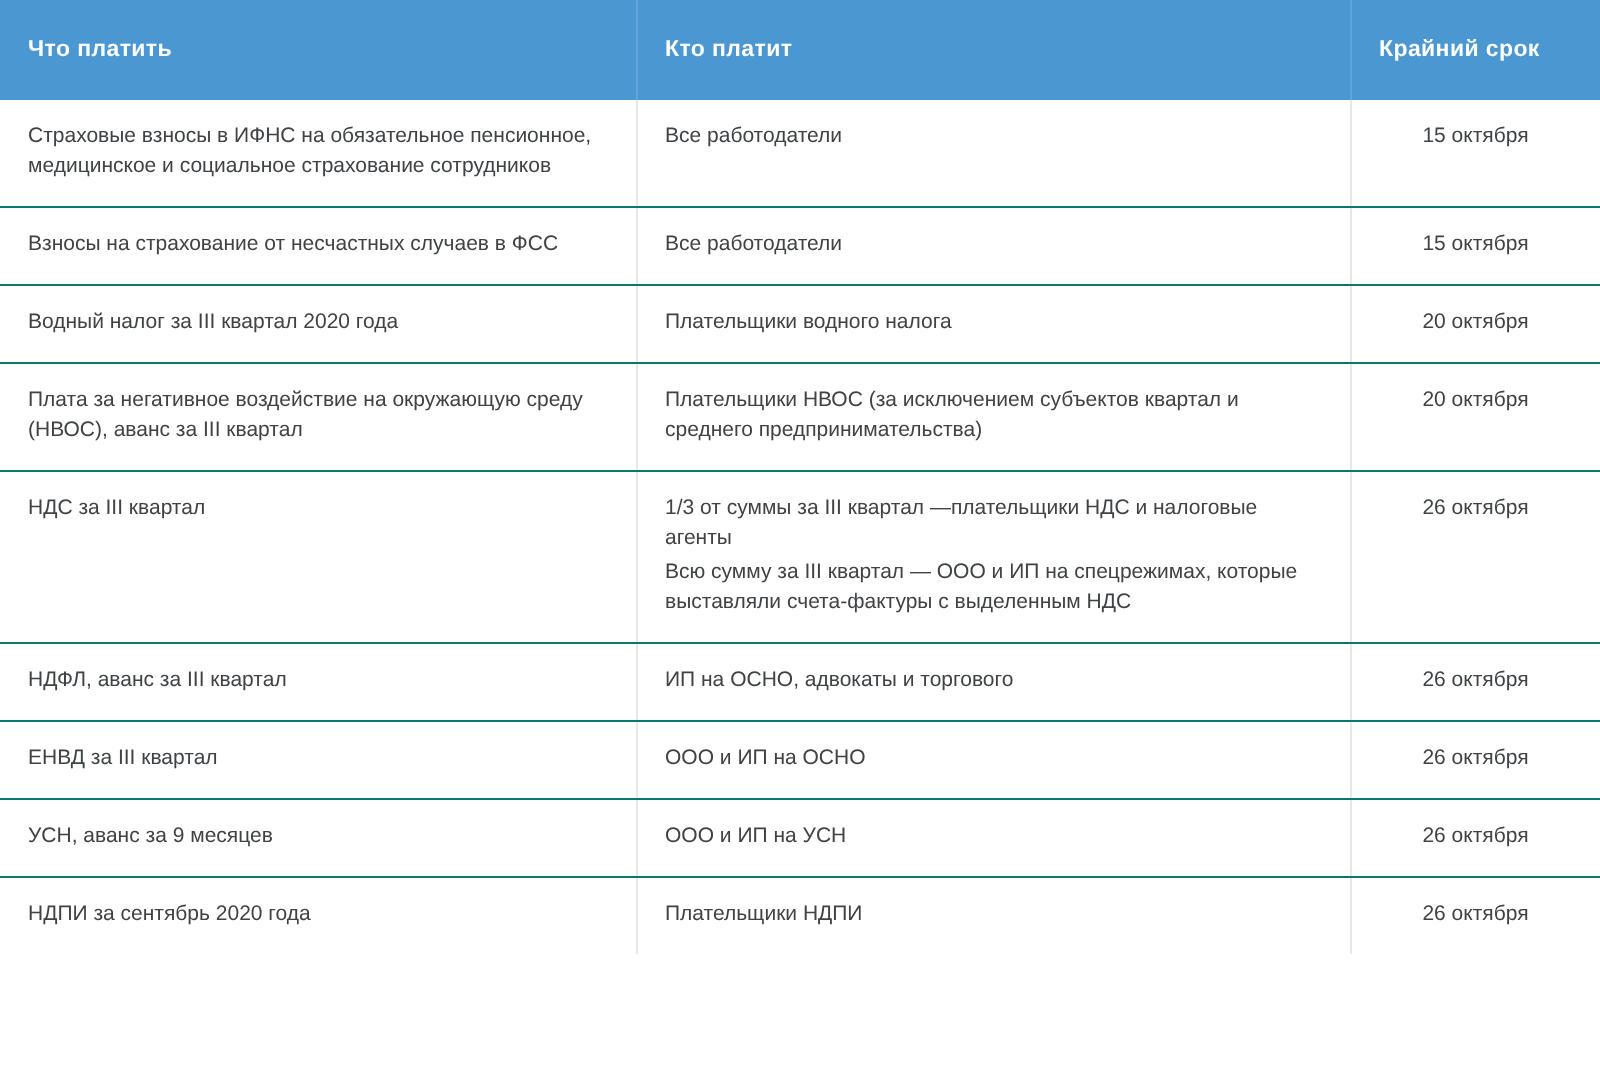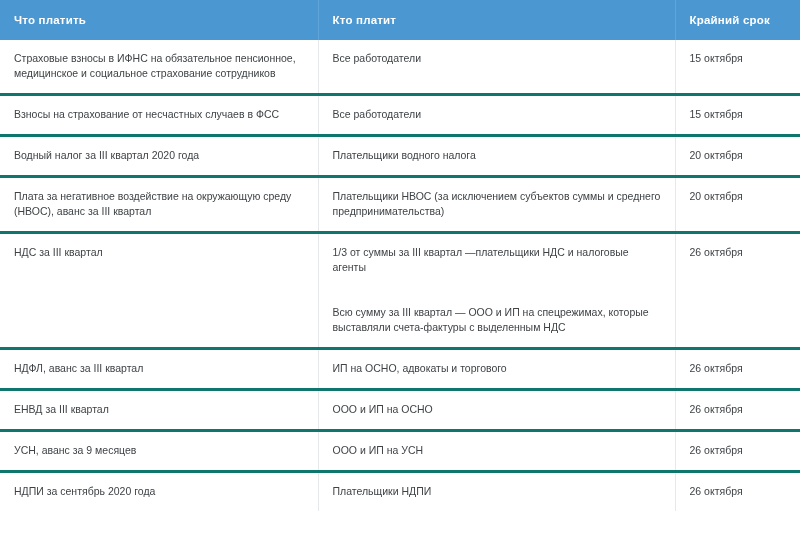--- a/index.html
+++ b/index.html
@@ -27,46 +27,46 @@
   .tax-table col.col-who   { width: 357px; }
   .tax-table col.col-due   { width: 125px; }
 
   
   .tax-table thead th {
     background: #4a97d2;
     color: #ffffff;
     font-size: 11.5px;
     font-weight: bold;
     text-align: left;
-    height: 40px;
+    height: 50px;
     padding: 0 14px;
     vertical-align: middle;
     letter-spacing: 0.2px;
     border-right: 1px solid #5fa5d9;
   }
   .tax-table thead th:last-child { border-right: none; }
 
   
   .tax-table tbody td {
     font-size: 10.5px;
     line-height: 15px;
     color: #3f4346;
     vertical-align: top;
     padding: 11px 14px 12px 14px;
-    border-bottom: 3px solid #0f766e;
+    border-bottom: 1px solid #0f766e;
     border-right: 1px solid #e6e8ea;
     background: #ffffff;
   }
   .tax-table tbody td:last-child { border-right: none; }
   .tax-table tbody tr:last-child td { border-bottom: none; }
 
   .cell-para { margin: 0; }
-  .cell-para + .cell-para { margin-top: 30px; }
+  .cell-para + .cell-para { margin-top: 2px; }
 
-  td.due { white-space: nowrap; }
+  td.due { white-space: nowrap; text-align: center; }
 </style>
 </head>
 <body>
 
 <table class="tax-table">
   <colgroup>
     <col class="col-what">
     <col class="col-who">
     <col class="col-due">
   </colgroup>
@@ -103,21 +103,21 @@
         <td>
           <p class="cell-para">Плательщики водного налога</p>
         </td>
         <td class="due"><span>20 октября</span></td>
       </tr>
       <tr>
         <td>
           <p class="cell-para">Плата за негативное воздействие на окружающую среду (НВОС), аванс за III квартал</p>
         </td>
         <td>
-          <p class="cell-para">Плательщики НВОС (за исключением субъектов суммы и среднего предпринимательства)</p>
+          <p class="cell-para">Плательщики НВОС (за исключением субъектов квартал и среднего предпринимательства)</p>
         </td>
         <td class="due"><span>20 октября</span></td>
       </tr>
       <tr>
         <td>
           <p class="cell-para">НДС за III квартал</p>
         </td>
         <td>
           <p class="cell-para">1/3 от суммы за III квартал —плательщики НДС и налоговые агенты</p>
           <p class="cell-para">Всю сумму за III квартал — ООО и ИП на спецрежимах, которые выставляли счета-фактуры с выделенным НДС</p>

